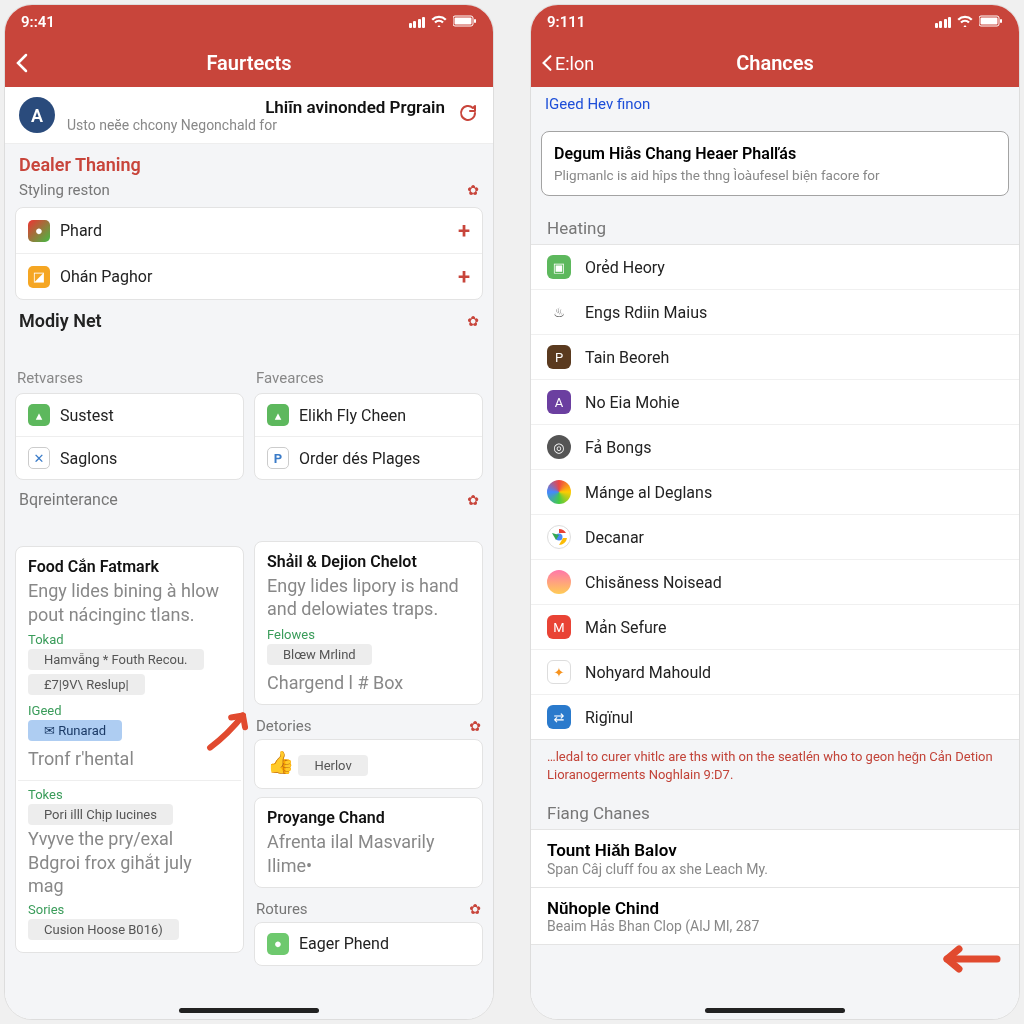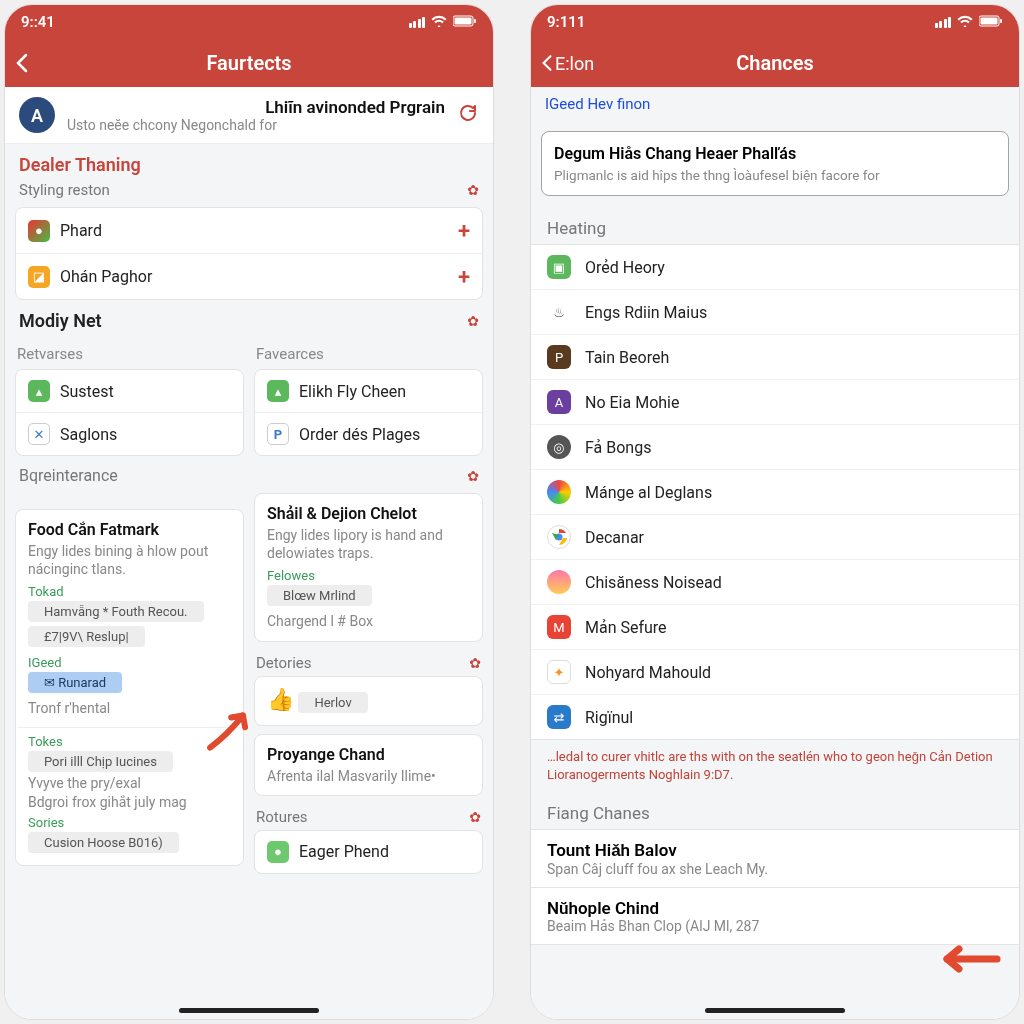--- a/index.html
+++ b/index.html
@@ -128,38 +128,39 @@
     justify-content: center;
     font-size: 13px;
     color: #fff;
     flex-shrink: 0;
   }
   .plus { margin-left: auto; color: #c8453b; font-size: 22px; font-weight: 600; cursor: pointer; }
   .two-col {
     display: flex;
     gap: 0;
     padding: 0 10px;
+    margin-top: 24px;
   }
   .col { flex: 1; }
   .col + .col { margin-left: 10px; }
   .col-head { font-size: 15px; color: #888; padding: 6px 2px; }
   .col-card {
     background: #fff;
     border: 1px solid #e3e3e3;
     border-radius: 8px;
   }
   .card-block {
     background: #fff;
     border: 1px solid #e3e3e3;
     border-radius: 8px;
     margin: 0 10px 10px;
     padding: 10px 12px;
   }
   .card-title { font-weight: 600; font-size: 16px; color: #111; margin-bottom: 3px; }
-  .card-desc { font-size: 14px; color: #888; line-height: 1.3; }
+  .card-desc { font-size: 18px; color: #888; line-height: 1.3; }
   .tag-green { color: #3a9c5a; font-size: 13px; font-weight: 400; }
   .chip {
     display: inline-block;
     background: #ededed;
     border-radius: 4px;
     padding: 3px 16px;
     font-size: 13px;
     color: #555;
     margin: 2px 0;
   }
@@ -331,21 +332,21 @@
           </div>
         </div>
       </div>
     </div>
 
     <div class="sub-row" style="padding-top:10px">
       <span style="font-size:16px;color:#777">Bqreinterance</span>
       <span class="gear-icon">✿</span>
     </div>
 
-    <div class="two-col" style="align-items:flex-end">
+    <div class="two-col" style="align-items:center">
       <div class="col">
         <div class="card-block" style="margin:0 0 8px">
           <div class="card-title">Food Cắn Fatmark</div>
           <div class="card-desc">Engy lides bining à hlow pout nácinginc tlans.</div>
           <div class="tag-green" style="margin-top:6px">Tokad</div>
           <div class="chip">Hamvẵng * Fouth Recou.</div><br>
           <div class="chip">£7|9V\ Reslup|</div>
           <div class="tag-green" style="margin-top:6px">IGeed</div>
           <div class="chip blue">✉ <span>Runarad</span></div>
           <div class="card-desc" style="margin-top:4px">Tronf r'hental</div>

